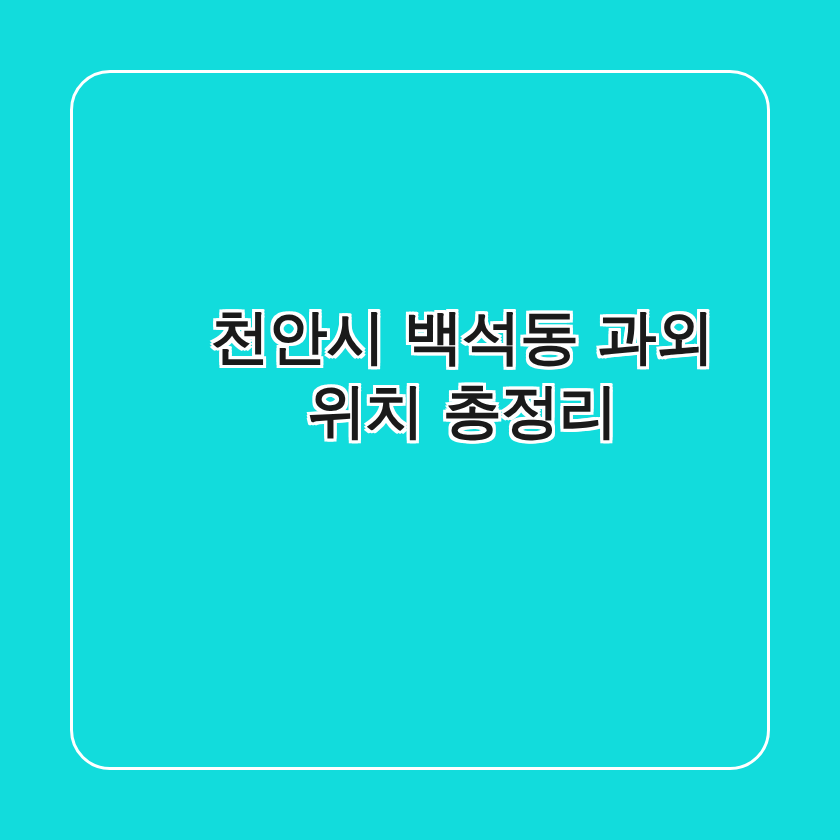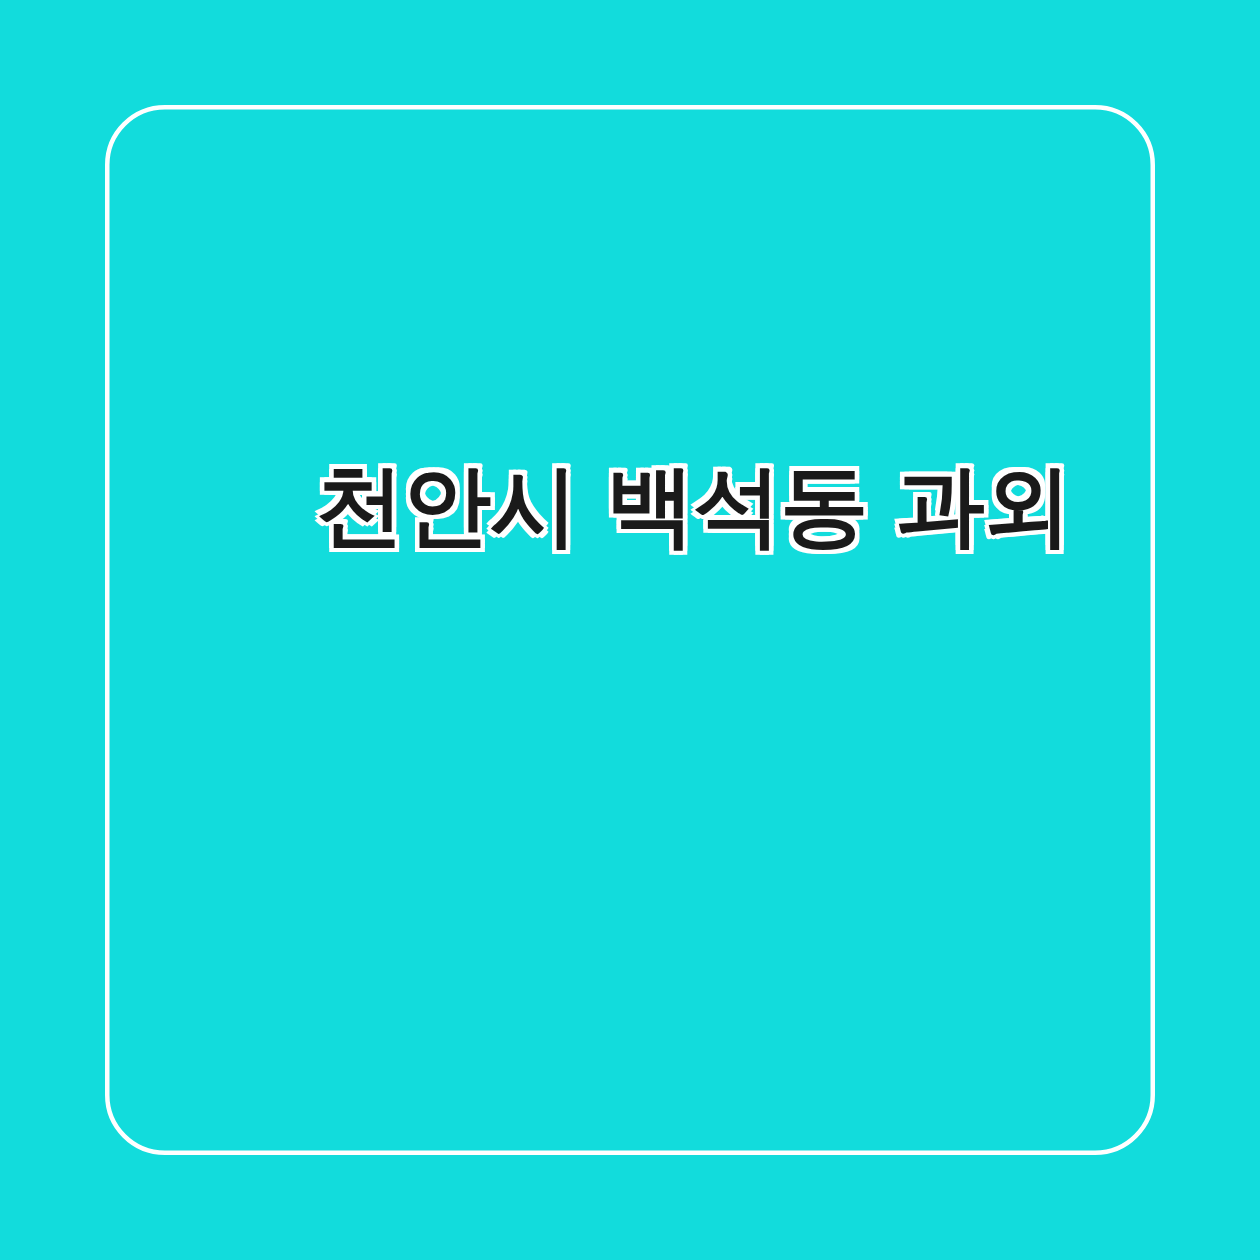--- a/index.html
+++ b/index.html
@@ -59,14 +59,15 @@
        0    3px 0 #FFFFFF;
   }
 </style>
 </head>
 <body>
 
 <div id="card">
   <div id="inner-frame"></div>
   <div id="title-block">
     <div class="title-line">천안시 백석동 과외</div>
+    <div class="title-line">위치 총정리</div>
   </div>
 </div>
 
 </body></html>

